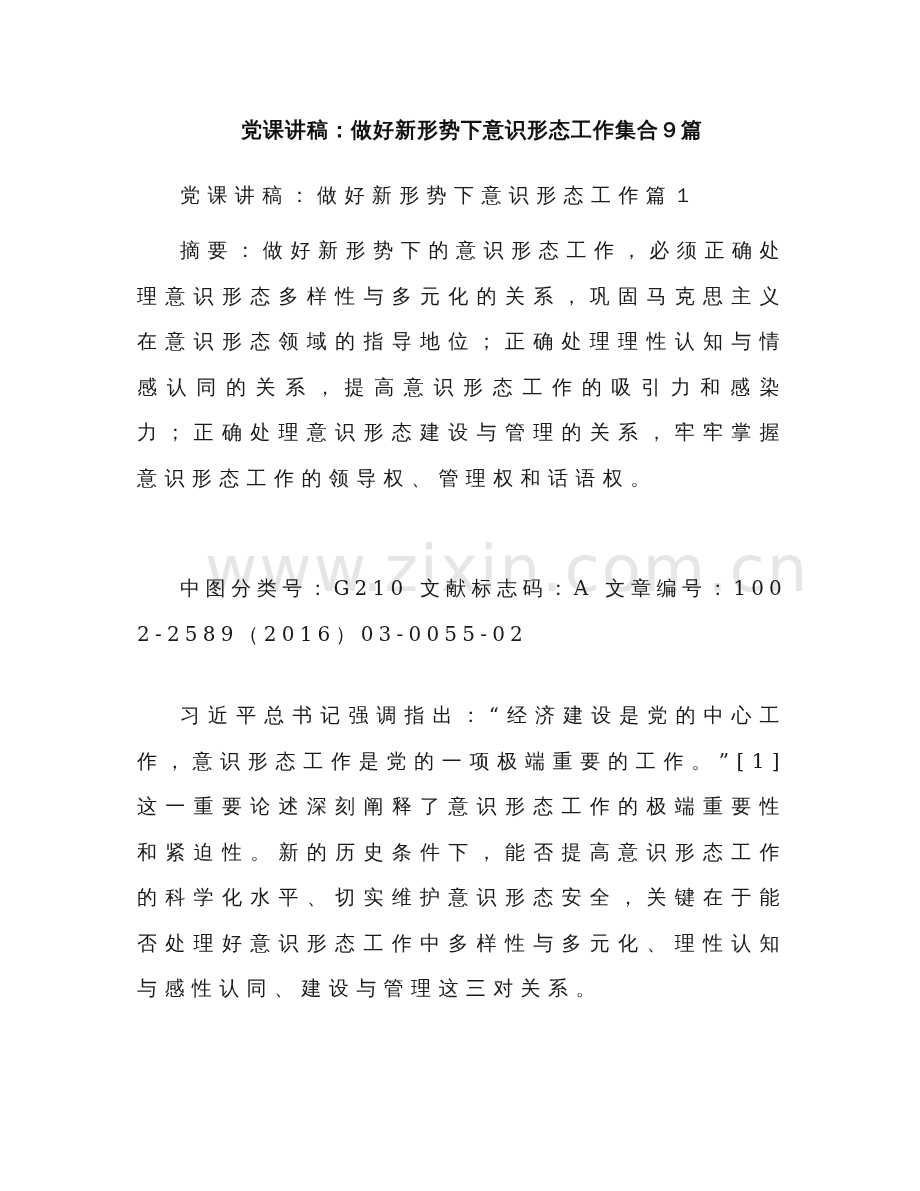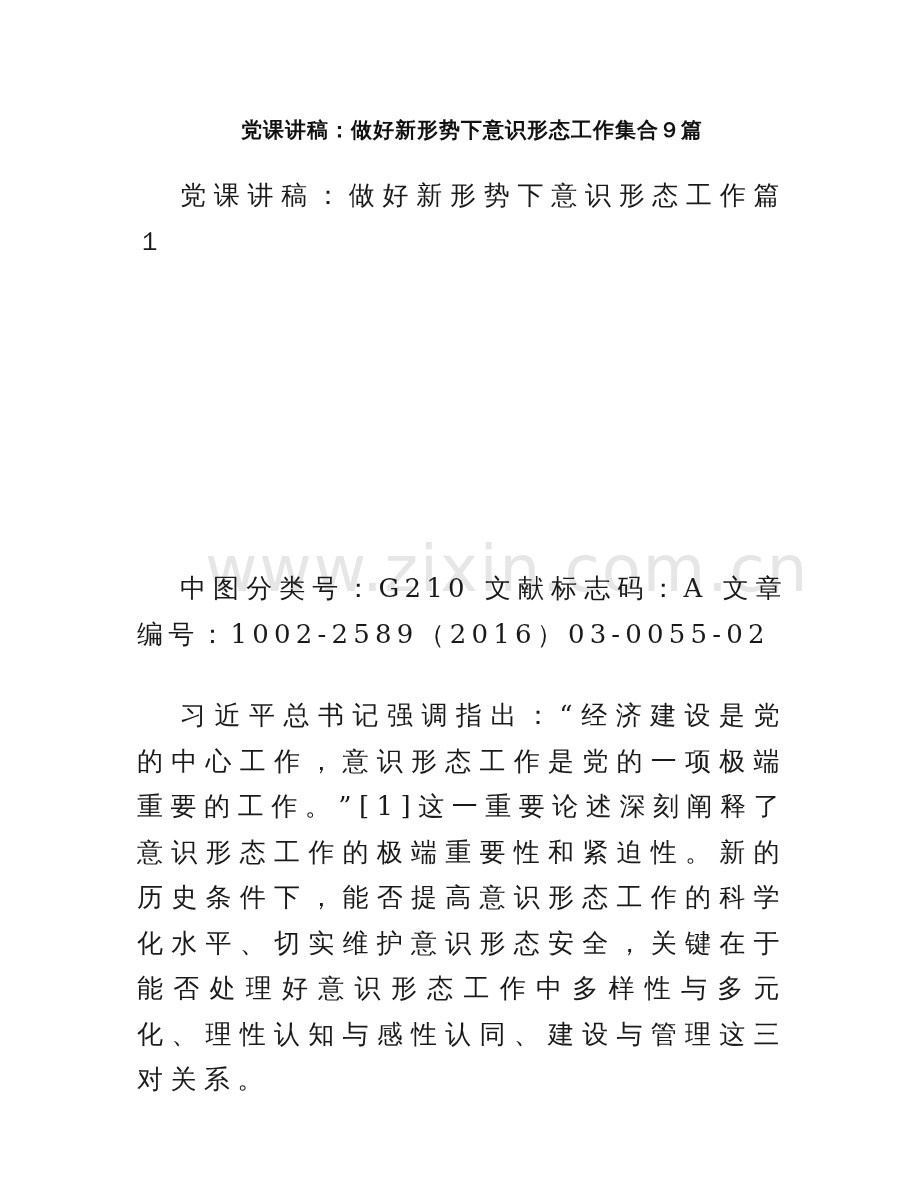--- a/index.html
+++ b/index.html
@@ -5,21 +5,21 @@
   html, body { margin: 0; padding: 0; background: #ffffff; }
   body { width: 920px; height: 1191px; position: relative; overflow: hidden; }
   .page { position: absolute; left: 0; top: 0; width: 920px; height: 1191px; background: #ffffff; }
   .title {
     position: absolute; left: 0; width: 920px; top: 116px;
     text-align: center; font-family: "DejaVu Sans", sans-serif;
     font-size: 21px; font-weight: bold; color: #111111; letter-spacing: 1px; margin-left: 12px;
   }
   .body-text {
     position: absolute; left: 137px; width: 650px;
-    font-family: "DejaVu Serif", serif; font-size: 26px; color: #1a1a1a;
+    font-family: "DejaVu Serif", serif; font-size: 20px; color: #1a1a1a;
     line-height: 45.5px; letter-spacing: 7.4px; text-align: justify;
     text-indent: 43px; margin: 0;
     word-break: break-all;
   }
   .subtitle { top: 173px; }
   .abstract { top: 228px; }
   .keywords { top: 440px; }
   .clc { top: 566px; letter-spacing: 5.2px; }
   .intro { top: 693px; }
   .section1 { top: 950px; }
@@ -30,15 +30,16 @@
   }
   .body-text, .title { z-index: 1; }
 </style>
 </head>
 <body>
 
 <div class="page">
   <div class="watermark">www.zixin.com.cn</div>
   <div class="title">党课讲稿：做好新形势下意识形态工作集合９篇</div>
   <p class="body-text subtitle">党课讲稿：做好新形势下意识形态工作篇１</p>
+  <p class="body-text abstract">摘要：做好新形势下的意识形态工作，必须正确处理意识形态多样性与多元化的关系，巩固马克思主义在意识形态领域的指导地位；正确处理理性认知与情感认同的关系，提高意识形态工作的吸引力和感染力；正确处理意识形态建设与管理的关系，牢牢掌握意识形态工作的领导权、管理权和话语权。</p>
   <p class="body-text clc">中图分类号：G210 文献标志码：A 文章编号：1002-2589（2016）03-0055-02</p>
   <p class="body-text intro">习近平总书记强调指出：“经济建设是党的中心工作，意识形态工作是党的一项极端重要的工作。”[1]这一重要论述深刻阐释了意识形态工作的极端重要性和紧迫性。新的历史条件下，能否提高意识形态工作的科学化水平、切实维护意识形态安全，关键在于能否处理好意识形态工作中多样性与多元化、理性认知与感性认同、建设与管理这三对关系。</p>
 </div>
 
 </body></html>

